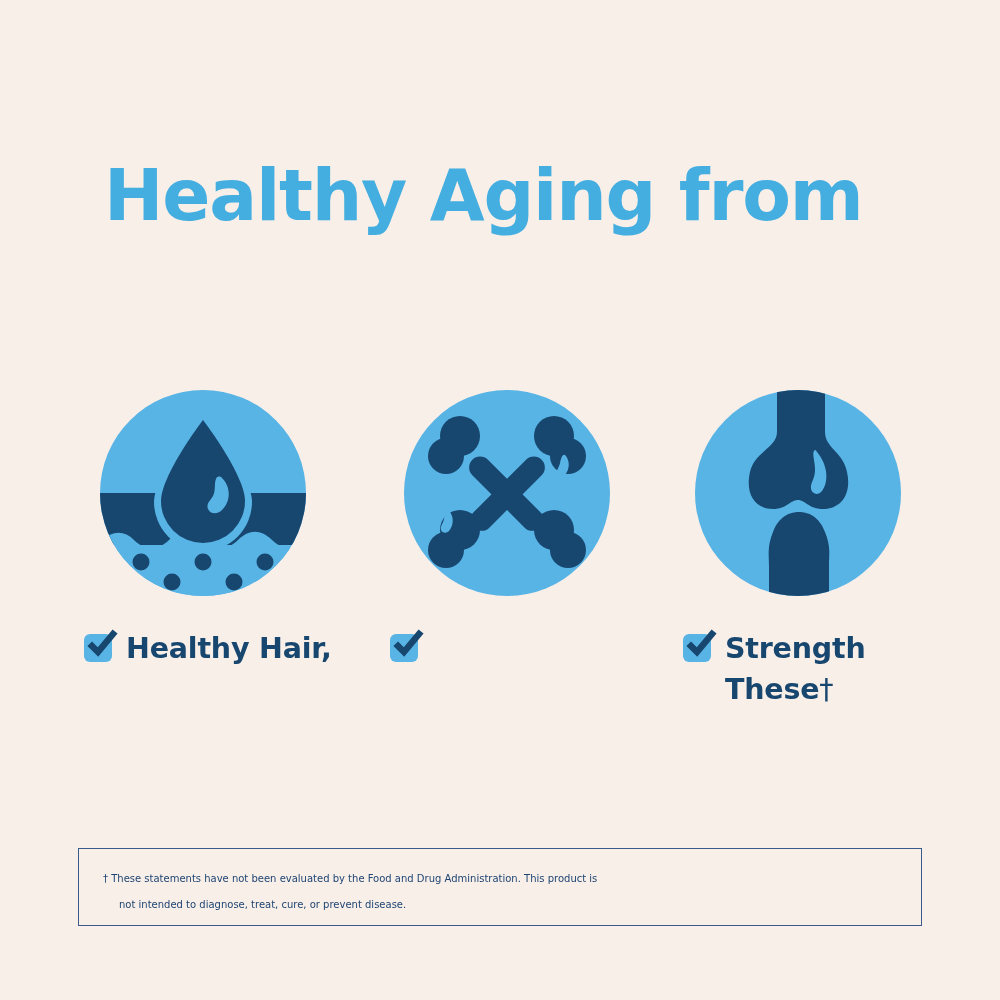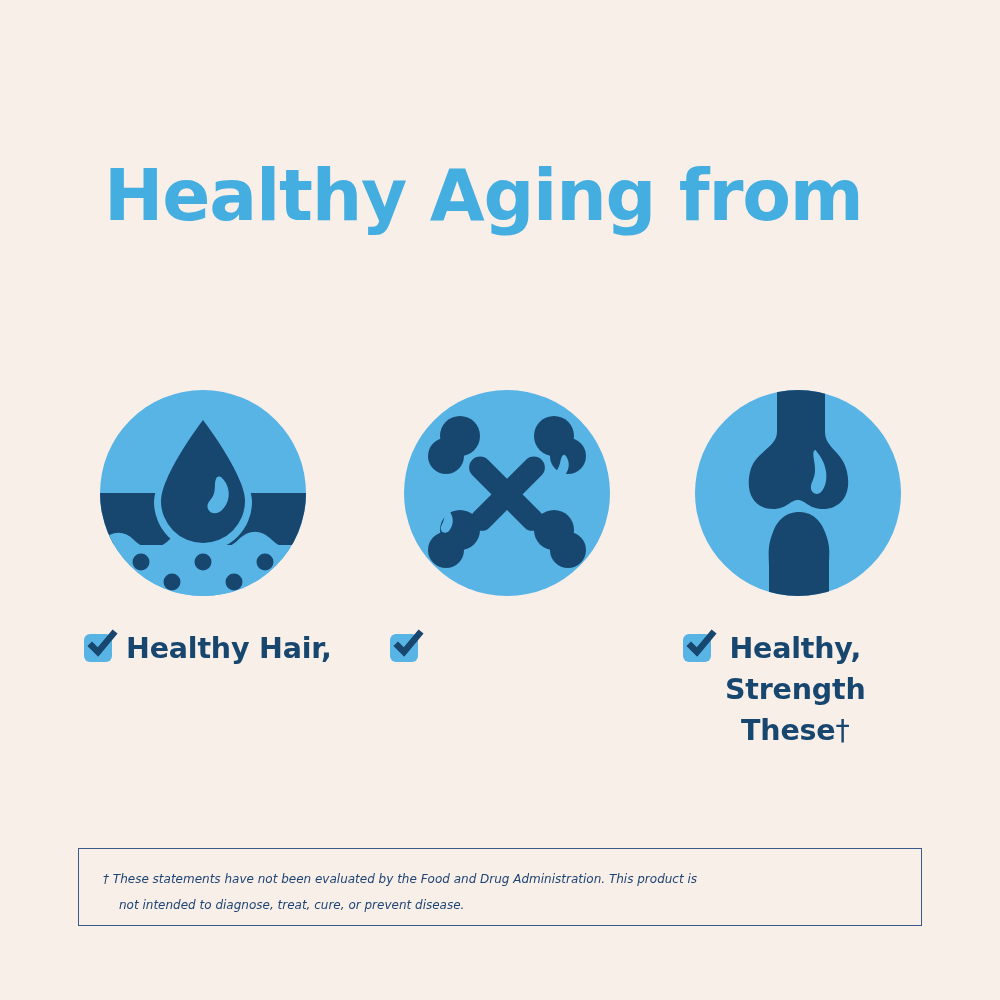--- a/index.html
+++ b/index.html
@@ -95,44 +95,43 @@
     overflow: visible;
   }
   .benefit-label {
     color: #17466f;
     font-family: "DejaVu Sans", sans-serif;
     font-weight: bold;
     font-size: 28.5px;
     line-height: 41px;
     letter-spacing: -0.2px;
   }
-  .benefit-label .bl-line { display: block; white-space: nowrap; text-align: center; }
+  .benefit-label .bl-line { display: block; white-space: nowrap; }
   .dagger { font-weight: normal; }
 
   
   .disclaimer {
     position: absolute;
     left: 78px;
     top: 848px;
     width: 844px;
     height: 78px;
     border: 1.5px solid #3a5a8c;
     box-sizing: border-box;
   }
   .disclaimer-text {
     position: absolute;
     left: 24px;
     top: 17px;
     width: 810px;
     color: #1d4472;
     font-family: "DejaVu Sans", sans-serif;
-    font-size: 12px;
+    font-size: 10px;
     line-height: 26px;
     font-weight: normal;
-    font-style: italic;
   }
   .disclaimer-text .dl-line { display: block; white-space: nowrap; }
   .dl-line.indent { padding-left: 16px; }
 </style>
 </head>
 <body>
 
 <div class="canvas">
 
   <h1 class="headline">
@@ -237,21 +236,20 @@
       </span>
     </div>
 
     <div class="benefit" id="benefit-2">
       <span class="checkbox">
         <svg viewBox="0 0 30 30" xmlns="http://www.w3.org/2000/svg">
           <path d="M6 16 L 12 22 L 27 4" stroke="#17466f" stroke-width="6.5" fill="none" stroke-linecap="square" stroke-linejoin="miter"></path>
         </svg>
       </span>
       <span class="benefit-label">
-        <span class="bl-line">Healthy,</span>
         <span class="bl-line">Strength</span>
         <span class="bl-line"><span>These</span><span class="dagger">†</span></span>
       </span>
     </div>
   </div>
 
   <div class="disclaimer">
     <div class="disclaimer-text">
       <span class="dl-line">† These statements have not been evaluated by the Food and Drug Administration. This product is</span>
       <span class="dl-line indent">not intended to diagnose, treat, cure, or prevent disease.</span>

